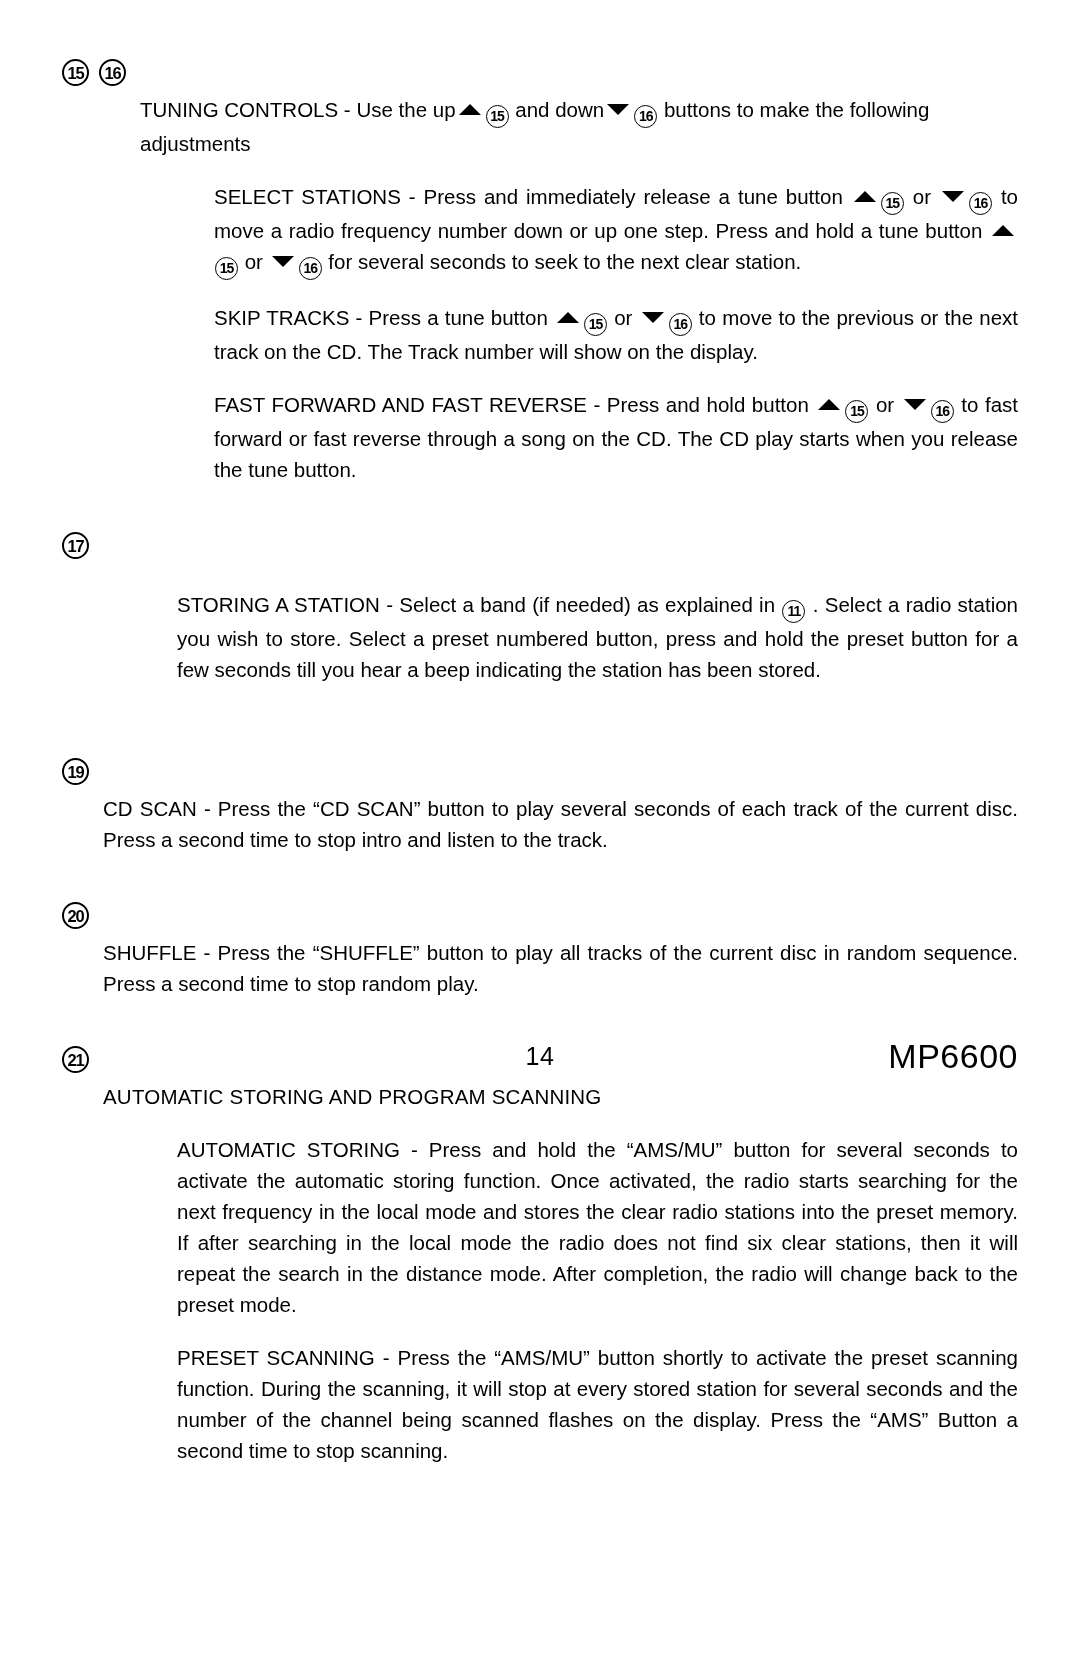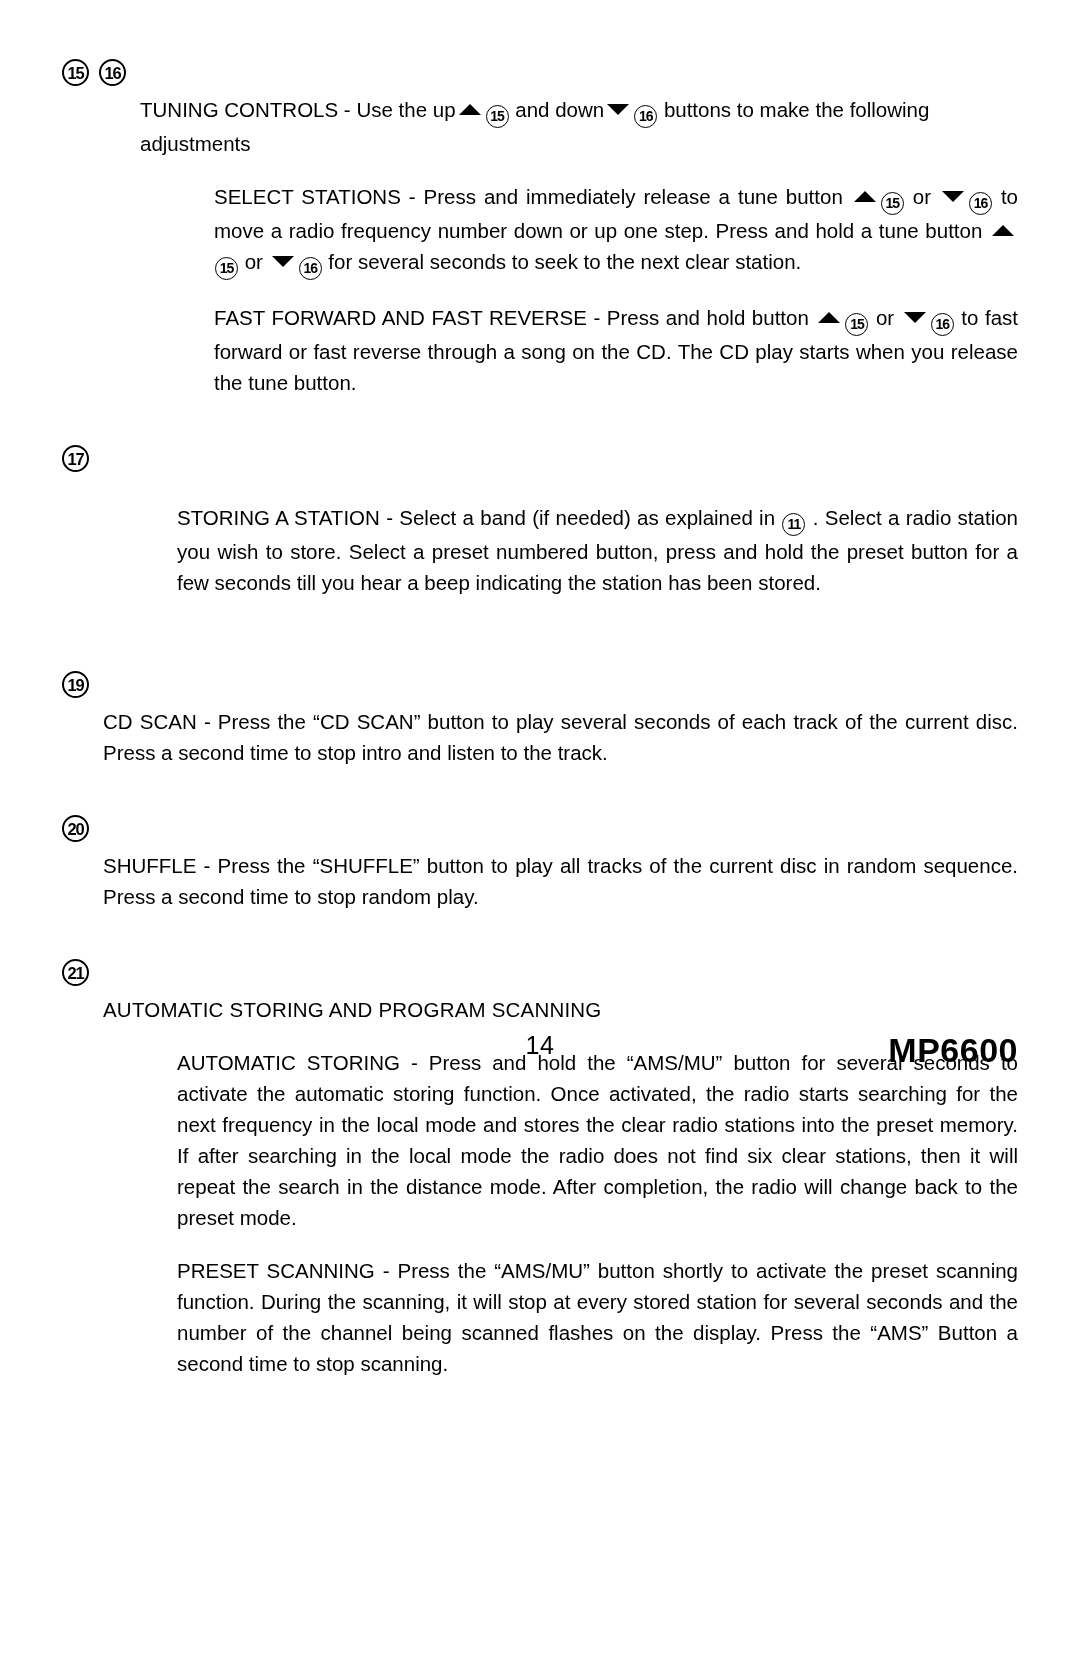--- a/index.html
+++ b/index.html
@@ -110,56 +110,57 @@
 
   .just      { text-align: justify; text-justify: inter-word; }
   .just-all  { text-align: justify; text-justify: inter-word; }
   .cap       { letter-spacing: 0.2px; }
 
   
   .footer {
     position: absolute;
     left: 62px;
     right: 62px;
-    bottom: 108px;
+    bottom: 102px;
     display: flex;
-    align-items: flex-start;
+    align-items: center;
   }
   .page-number {
     position: absolute;
     left: 0;
     right: 0;
     text-align: center;
     font-size: 25px;
     letter-spacing: 0.5px;
   }
   .model {
     margin-left: auto;
     font-size: 34px;
-    font-weight: 700;
+    font-weight: 400;
     letter-spacing: 0.5px;
   }
 
   .spacer-lg { height: 26px; }
 </style>
 </head>
 <body>
 
 <div class="page">
 
   <div class="item">
     <div class="item-markers">
       <span class="circnum">15</span>
       <span class="circnum">16</span>
     </div>
     <div class="item-body">
       <p class="lead"><span>TUNING CONTROLS - Use the up</span><span class="arrow up"></span><span class="circnum inline">15</span> <span>and down</span><span class="arrow down"></span><span class="circnum inline">16</span> <span>buttons to make the following adjustments</span></p>
 
       <p class="sub just"><span>SELECT STATIONS - Press and immediately release a tune button</span> <span class="arrow up"></span><span class="circnum inline">15</span> <span>or</span> <span class="arrow down"></span><span class="circnum inline">16</span> <span>to move a radio frequency number down or up one step. Press and hold a tune button</span> <span class="arrow up"></span><span class="circnum inline">15</span> <span>or</span> <span class="arrow down"></span><span class="circnum inline">16</span> <span>for several seconds to seek to the next clear station.</span></p>
 
+      <p class="sub just"><span>SKIP TRACKS - Press a tune button</span> <span class="arrow up"></span><span class="circnum inline">15</span> <span>or</span> <span class="arrow down"></span><span class="circnum inline">16</span> <span>to move to the previous or the next track on the CD.  The Track number will show on the display.</span></p>
 
       <p class="sub just"><span>FAST FORWARD AND FAST REVERSE - Press and hold button</span> <span class="arrow up"></span><span class="circnum inline">15</span> <span>or</span> <span class="arrow down"></span><span class="circnum inline">16</span> <span>to fast forward or fast reverse through a song on the CD.  The CD play starts when you release the tune button.</span></p>
     </div>
   </div>
 
   <div class="spacer-lg"></div>
 
   <div class="item">
     <div class="item-markers">
       <span class="circnum">17</span>

